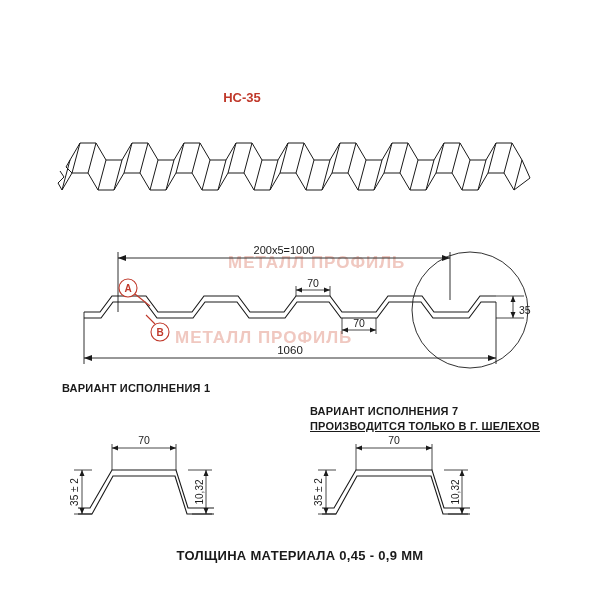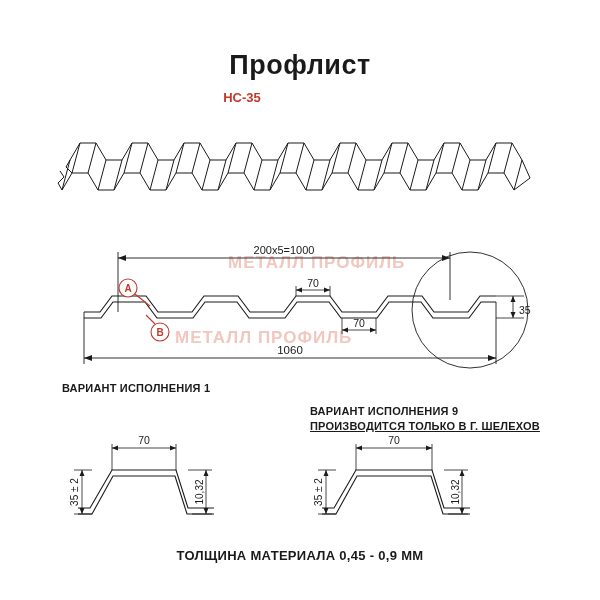--- a/index.html
+++ b/index.html
@@ -75,21 +75,20 @@
     margin-top: 8px;
   }
   .wm1 { top: 245px; left: 228px; }
   .wm2 { top: 320px; left: 175px; }
 </style>
 </head>
 <body>
 
 <div class="page">
 
-  <div class="title">Профлист</div>
   <div class="subtitle">НС-35</div>
 
   <div class="wm wm1">МЕТАЛЛ ПРОФИЛЬ</div>
   <div class="wm wm2">МЕТАЛЛ ПРОФИЛЬ</div>
 
   <svg class="svg-layer" width="600" height="600" viewBox="0 0 600 600">
 
     <g stroke="#1a1a1a" fill="none" stroke-width="1">
 
       <path d="M70 160 L80 143 L96 143 L106 160 L122 160 L132 143 L148 143 L158 160 L174 160 L184 143 L200 143 L210 160 L226 160 L236 143 L252 143 L262 160 L278 160 L288 143 L304 143 L314 160 L330 160 L340 143 L356 143 L366 160 L382 160 L392 143 L408 143 L418 160 L434 160 L444 143 L460 143 L470 160 L486 160 L496 143 L512 143 L522 160"></path>
@@ -263,17 +262,17 @@
       <path d="M326 470 l-2.5 6 l5 0 z" fill="#1a1a1a" stroke="none"></path>
       <path d="M326 514 l-2.5 -6 l5 0 z" fill="#1a1a1a" stroke="none"></path>
     </g>
     <text x="394" y="444" font-size="10.5" text-anchor="middle" fill="#1a1a1a" font-family="Liberation Sans, sans-serif">70</text>
     <text x="459" y="492" font-size="10" fill="#1a1a1a" font-family="Liberation Sans, sans-serif" transform="rotate(-90 459 492)" text-anchor="middle">10,32</text>
     <text x="322" y="492" font-size="10" fill="#1a1a1a" font-family="Liberation Sans, sans-serif" transform="rotate(-90 322 492)" text-anchor="middle">35 ± 2</text>
 
   </svg>
 
   <div class="variant-label v1">ВАРИАНТ ИСПОЛНЕНИЯ 1</div>
-  <div class="variant-label v2">ВАРИАНТ ИСПОЛНЕНИЯ 9</div>
+  <div class="variant-label v2">ВАРИАНТ ИСПОЛНЕНИЯ 7</div>
   <div class="variant-label v2b">ПРОИЗВОДИТСЯ ТОЛЬКО В Г. ШЕЛЕХОВ</div>
 
   <div class="footer">ТОЛЩИНА МАТЕРИАЛА 0,45 - 0,9 ММ</div>
 </div>
 
 </body></html>

